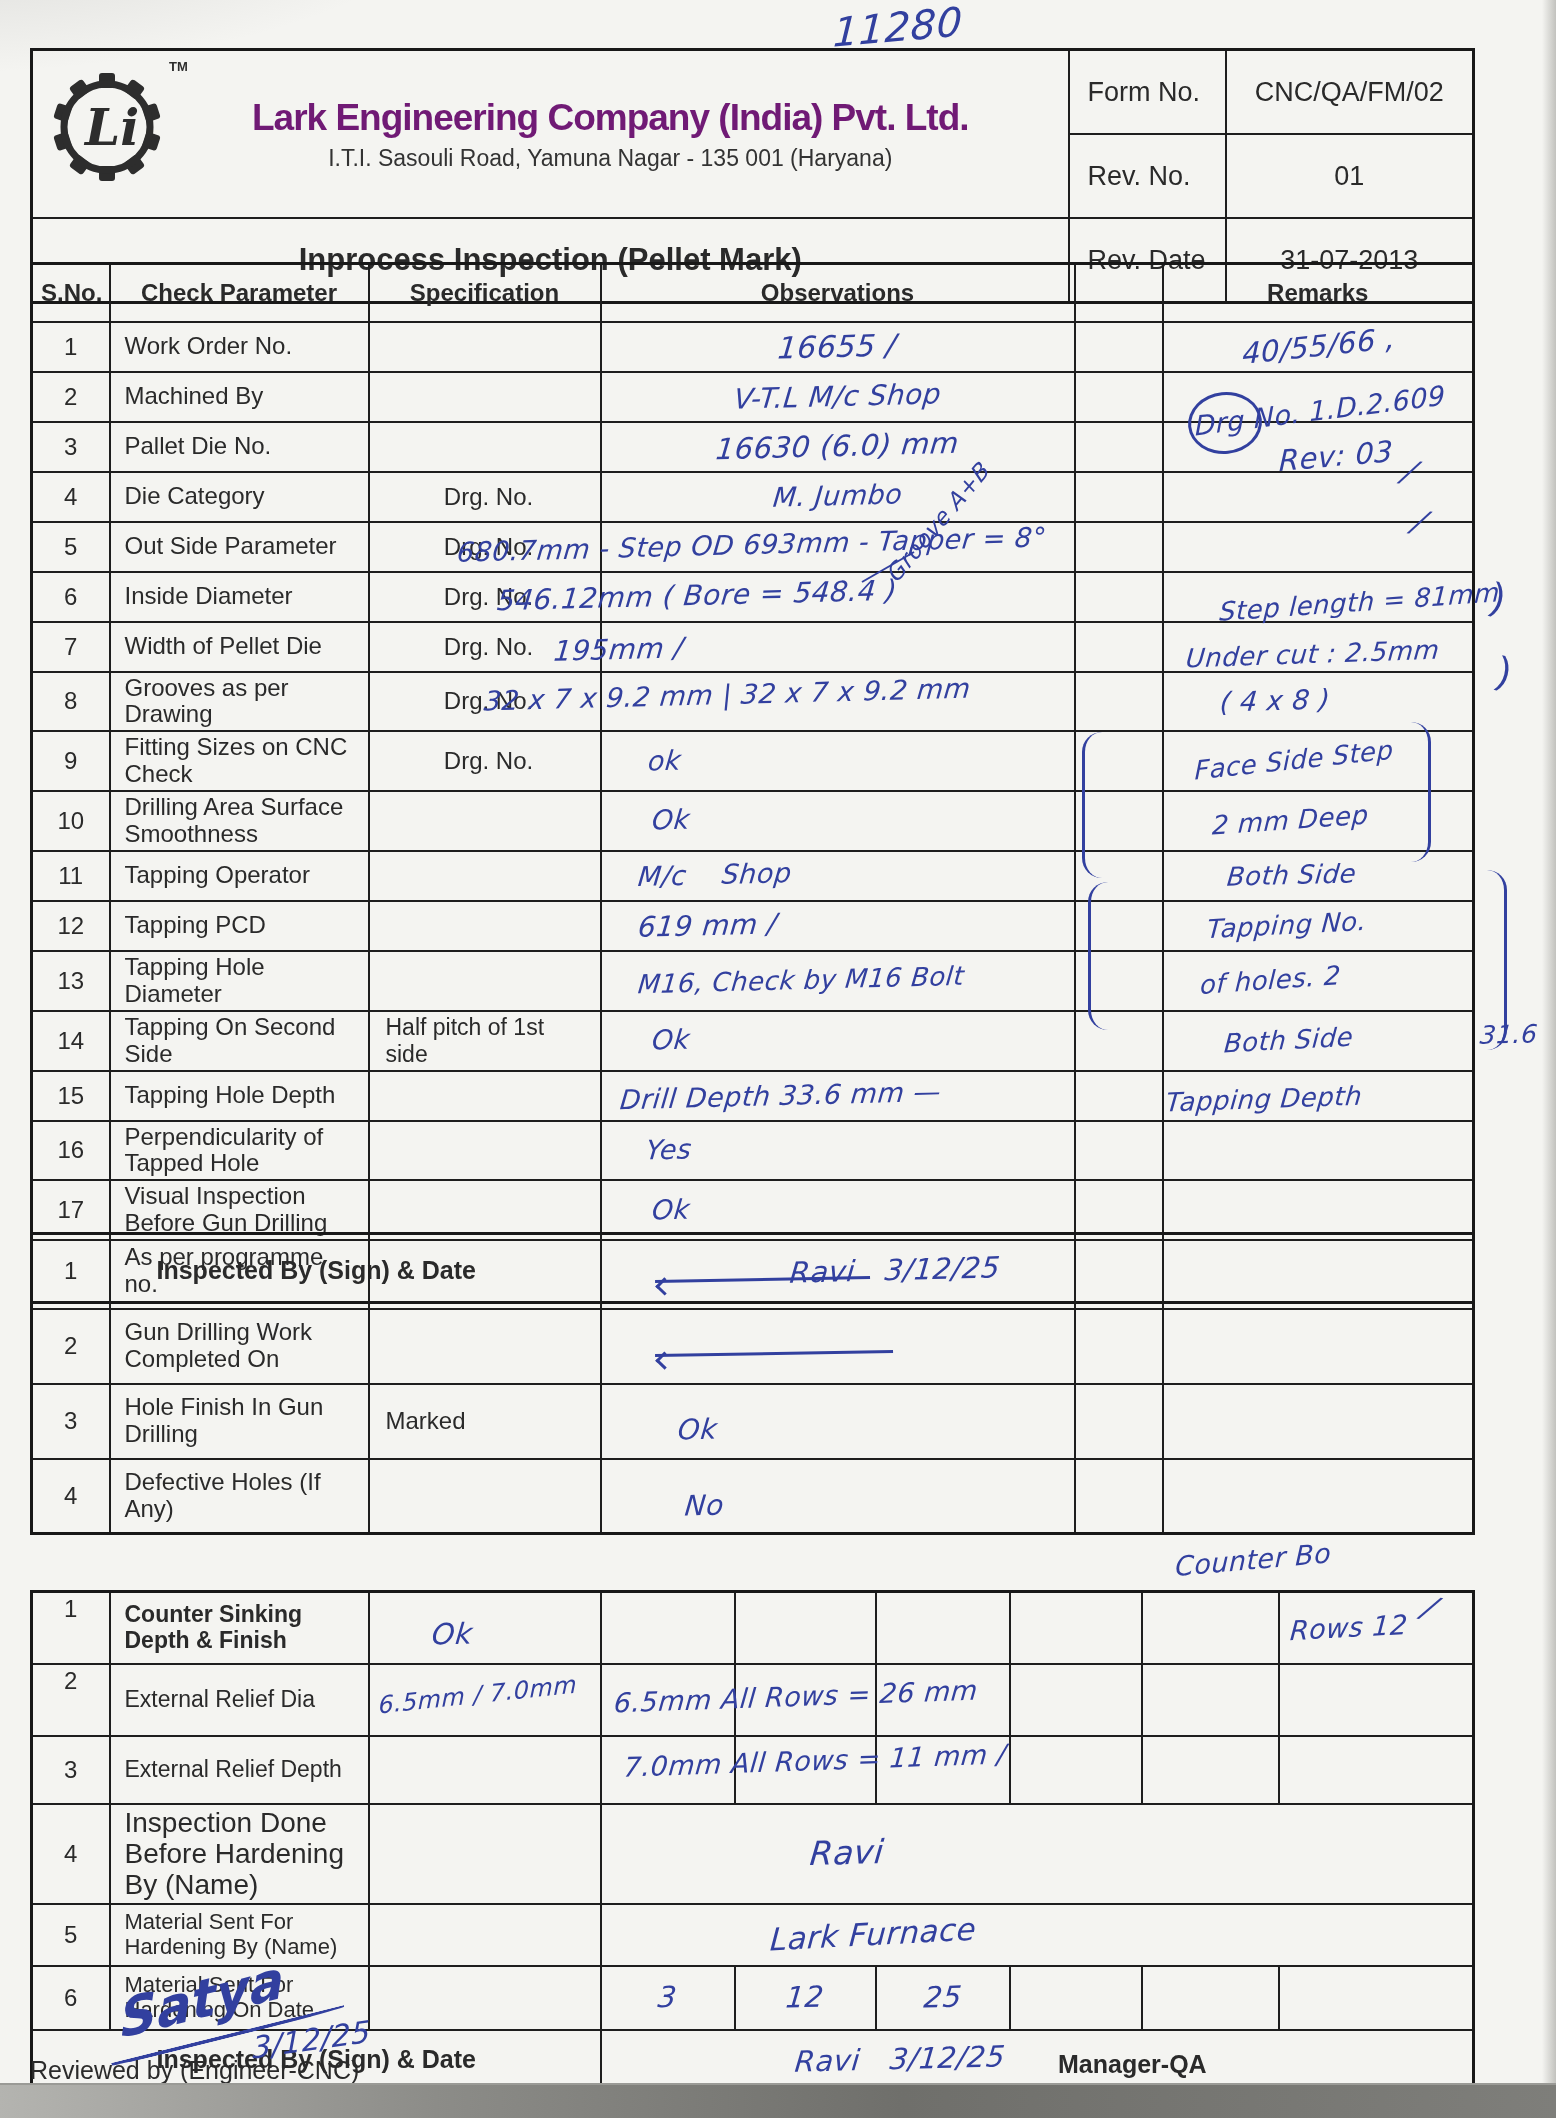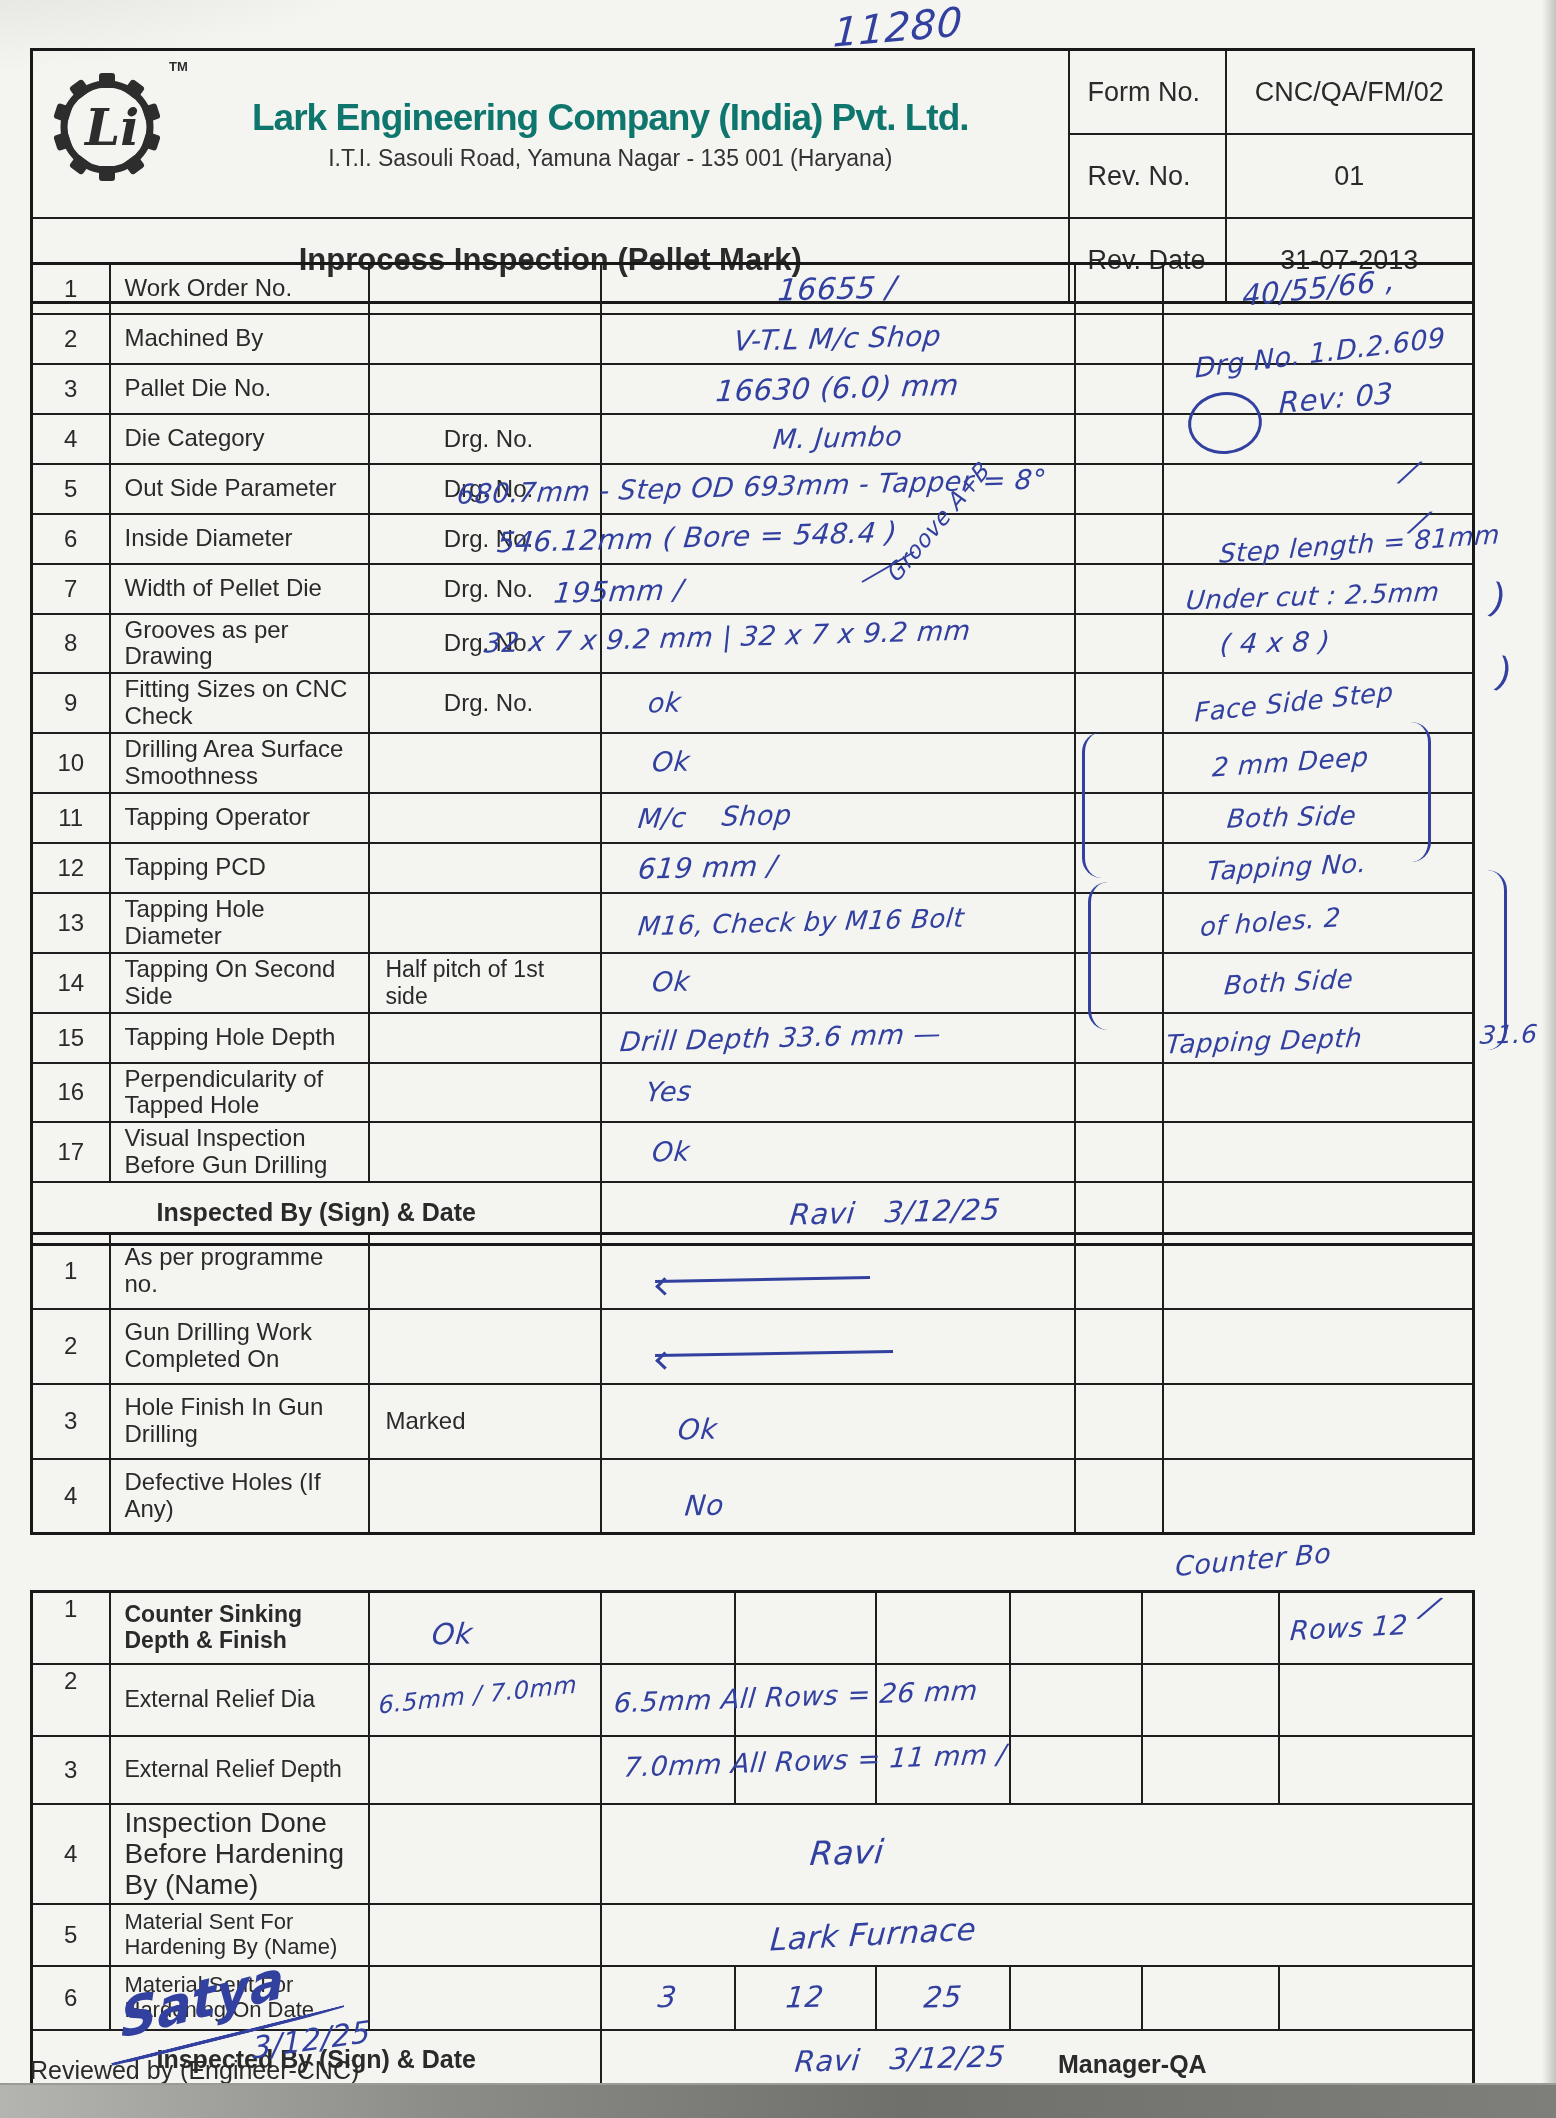--- a/index.html
+++ b/index.html
@@ -28,21 +28,21 @@
       display:inline-block;letter-spacing:.5px;transform:rotate(-1.5deg) skewX(-7deg);
       white-space:nowrap;line-height:1.05;}
   .hwabs{position:absolute;}
   .dash{display:inline-block;border-bottom:3px solid #32409f;height:6px;transform:rotate(-1deg);}
   .dash::before{content:"";display:inline-block;width:10px;height:10px;
       border-left:3px solid #32409f;border-bottom:3px solid #32409f;transform:rotate(45deg) translateY(-4px);}
   
   .hdr{top:48px;}
   .hdr td{height:78px;}
   .company{position:relative;text-align:center;}
-  .cname{font-size:37px;font-weight:bold;letter-spacing:-1px;color:#0f766e;padding-left:120px;}
+  .cname{font-size:37px;font-weight:bold;letter-spacing:-1px;color:#701a75;padding-left:120px;}
   .caddr{font-size:23px;color:#333;padding-left:120px;margin-top:6px;}
   .flabel{font-size:27px;padding-left:18px;}
   .fval{font-size:27px;text-align:center;}
   .title-cell{font-size:31px;font-weight:bold;text-align:center;}
   .logo{position:absolute;left:16px;top:12px;}
   .tm{position:absolute;left:136px;top:8px;font-size:13px;font-weight:bold;color:#2e2e2e;}
   
   .noterow{position:absolute;left:30px;top:1532px;width:1442px;height:58px;box-sizing:border-box;
     border:3px solid #181818;font-weight:bold;font-size:24px;display:flex;align-items:center;
     padding-left:36px;background:transparent;}
@@ -114,20 +114,28 @@
   <table style="top:262px;">
     <colgroup>
         <col style="width:78px">
         <col style="width:259px">
         <col style="width:232px">
         <col style="width:474px">
         <col style="width:88px">
         <col style="width:311px">
       </colgroup>
     <tbody>
+        <tr style="height:58px;">
+      <th>S.No.</th>
+      <th>Check Parameter</th>
+      <th>Specification</th>
+      <th>Observations</th>
+      <th></th>
+      <th>Remarks</th>
+    </tr>
     <tr style="height:50px;">
       <td class="sn">1</td>
       <td class="pm">Work Order No.</td>
       <td class="sp"></td>
       <td class="obs ctr"><span class="hw" style="font-size:30px;">16655 ∕</span></td>
       <td></td>
       <td class="rem"><span class="hw" style="margin-left:70px;font-size:29px;transform:rotate(-6deg) skewX(-7deg);">40/55/66 ,</span></td>
     </tr>
     <tr style="height:50px;">
       <td class="sn">2</td>

